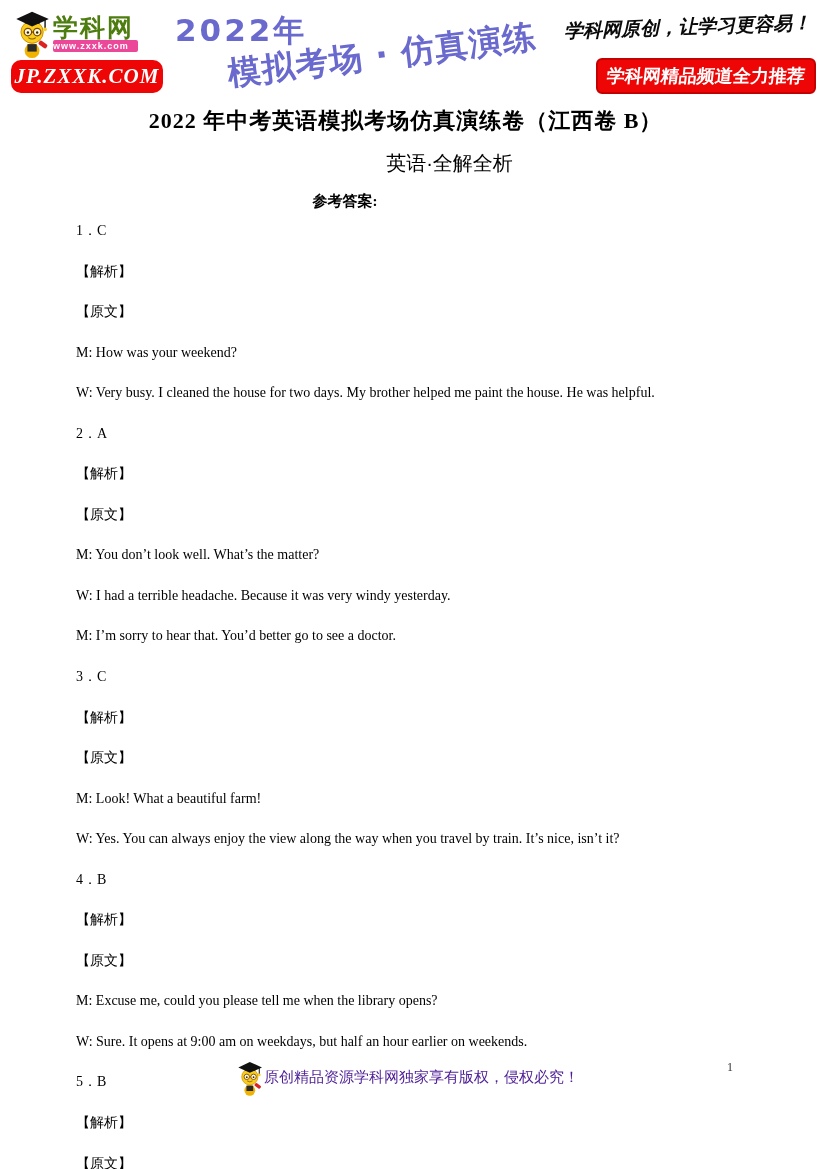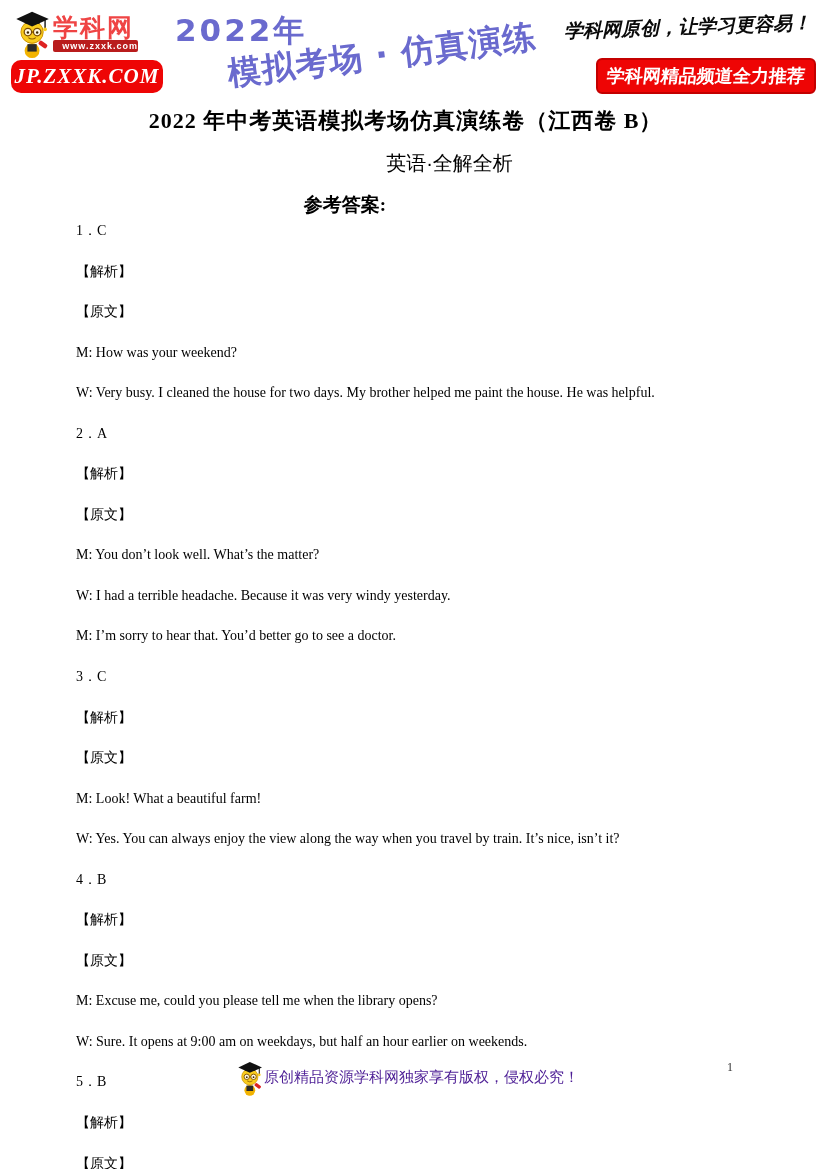--- a/index.html
+++ b/index.html
@@ -17,26 +17,26 @@
   
   .header { position: absolute; left: 0; top: 0; width: 827px; height: 105px; }
 
   .mascot { position: absolute; }
   .mascot-header { left: 13px; top: 7px; width: 40px; height: 52px; }
   .mascot-footer { left: 237px; top: 1056px; width: 27px; height: 43px; }
 
   .brand-text {
     position: absolute; left: 53px; top: 11px;
     font-family: "Liberation Sans", "DejaVu Sans", sans-serif;
-    font-size: 25px; font-weight: 900; letter-spacing: 2px; color: #ef4444;
+    font-size: 25px; font-weight: 900; letter-spacing: 2px; color: #4d7c0f;
   }
   .url-bar {
     position: absolute; left: 53px; top: 40px; width: 85px; height: 12px;
-    background: #b91c1c; border-radius: 2px;
-    display: flex; align-items: center; justify-content: flex-end;
+    background: #ec4899; border-radius: 2px;
+    display: flex; align-items: center; justify-content: flex-start;
   }
   .url-bar span {
     color: #ffffff; font-family: "Liberation Sans", "DejaVu Sans", sans-serif;
     font-size: 9px; font-weight: 700; letter-spacing: 1px;
   }
 
   .year-text {
     position: absolute; left: 144px; top: 10px;
     font-family: "DejaVu Sans", sans-serif;
     font-size: 31px; font-weight: 600; letter-spacing: 3px;
@@ -85,21 +85,21 @@
     text-align: center; font-size: 22px; font-weight: 600; letter-spacing: 1px;
   }
   .doc-subtitle {
     position: absolute; left: 0; top: 150px; width: 827px;
     text-align: center; font-size: 20px; font-weight: 400;
     font-family: "Liberation Sans", "DejaVu Sans", sans-serif;
     margin-left: 36px;
   }
   .answers-heading {
     position: absolute; left: 0; top: 192px; width: 690px;
-    text-align: center; font-size: 19px; font-weight: 700;
+    text-align: center; font-size: 15px; font-weight: 700;
   }
   .body-text {
     position: absolute; left: 76px; top: 207px; width: 700px;
   }
   .body-text .line {
     height: 32.55px; line-height: 32.55px;
     font-size: 14px; white-space: nowrap; margin-top: 8px;
   }
 
   

